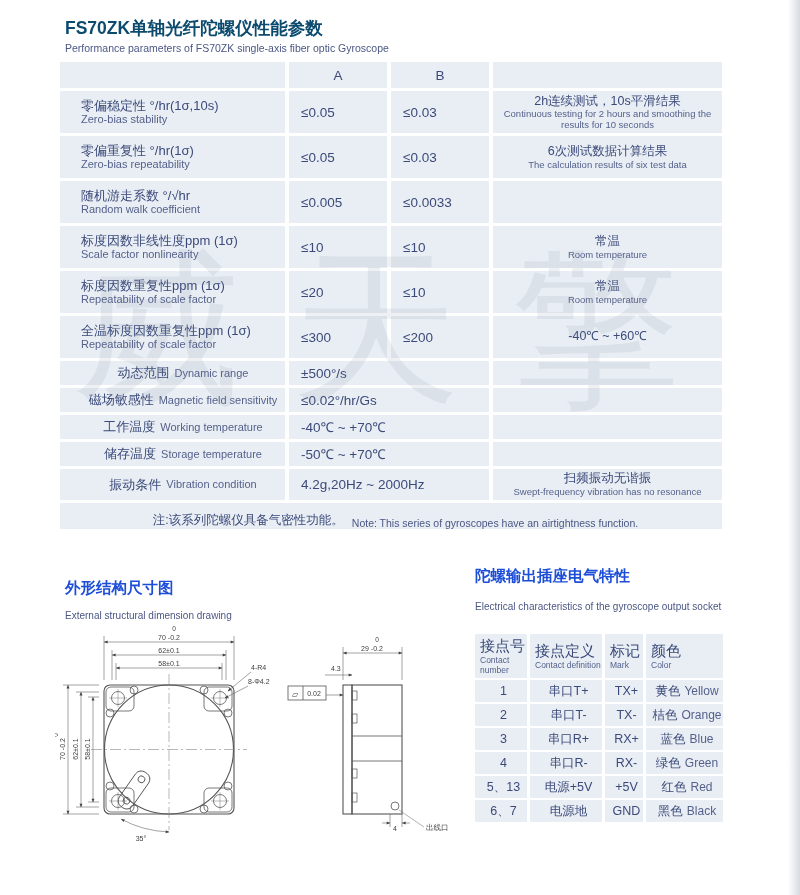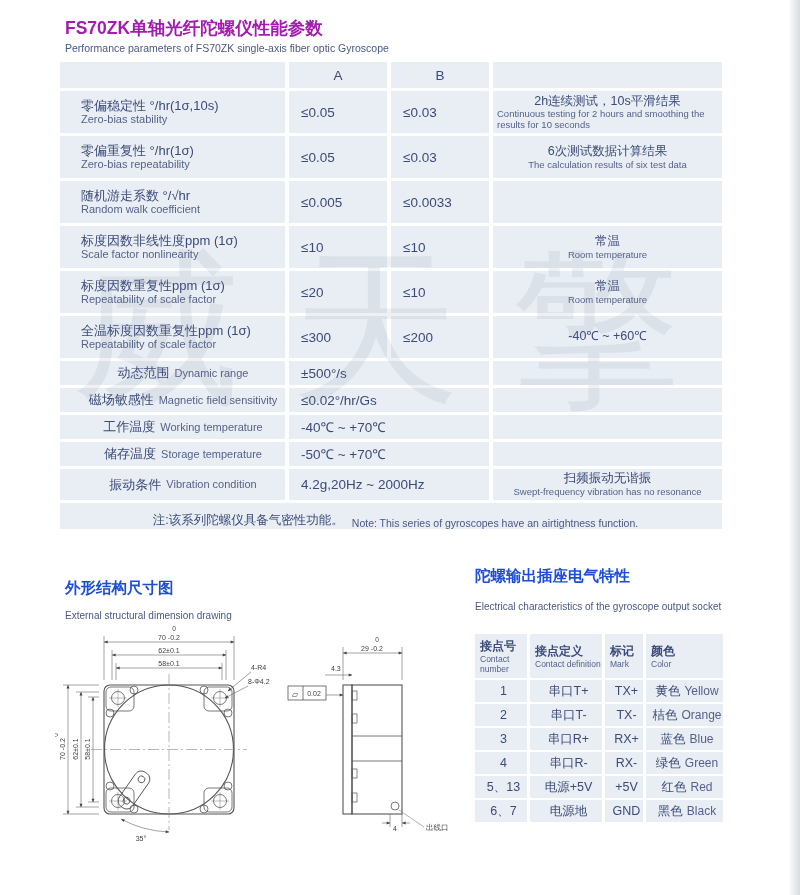--- a/index.html
+++ b/index.html
@@ -4,57 +4,57 @@
 <style>
   * { margin:0; padding:0; box-sizing:border-box; }
   html,body { background:#fff; }
   body { font-family:"Liberation Sans", sans-serif; }
   .page { position:relative; width:800px; height:895px; background:#ffffff; overflow:hidden; }
 
   .edge-right { position:absolute; right:0; top:0; width:12px; height:100%;
     background:linear-gradient(to right, rgba(176,184,196,0), rgba(176,184,196,0.5)); }
 
   
-  .doc-title { position:absolute; left:65px; top:16px; font-size:17.5px; font-weight:bold; color:#a21caf; }
+  .doc-title { position:absolute; left:65px; top:16px; font-size:17.5px; font-weight:bold; color:#0c4a6e; }
   .doc-subtitle { position:absolute; left:65px; top:42px; font-size:10.5px; color:#4b5784; }
 
   
   .spec-table { position:absolute; left:60px; top:62px; width:662px;
     display:grid; grid-template-columns:225px 98px 98px 1fr; column-gap:4px; row-gap:3px; }
   .cell { background:#e9eef4; display:flex; flex-direction:column; justify-content:center; color:#3b4a7a; }
   .rh { min-height:26px; } .r2 { min-height:42px; } .r1 { min-height:24px; }
   .rv { min-height:31px; } .rn { min-height:26px; }
   .cell.head { align-items:center; font-size:13.5px; }
   .cell.name { padding-left:21px; }
   .cell.name .zh { font-size:13px; line-height:1.2; font-weight:500; }
   .cell.name .en { font-size:11px; color:#55618c; line-height:1.15; }
   .cell.name.single { flex-direction:row; align-items:center; gap:5px; }
   .cell.val { padding-left:12px; font-size:13.5px; }
-  .cell.remark { align-items:center; text-align:left; padding:0 4px; }
+  .cell.remark { align-items:center; text-align:center; padding:0 4px; }
   .cell.remark .zh { font-size:12.5px; line-height:1.25; }
   .cell.remark .en { font-size:9.5px; color:#55618c; line-height:1.1; }
   .cell.span2 { grid-column:span 2; }
   .cell.note { grid-column:1 / -1; flex-direction:row; align-items:flex-end; gap:8px; padding-left:9px; }
   .cell.note .zh { font-size:12.5px; }
   .cell.note .en { font-size:10.5px; color:#4b5784; }
 
   
   .watermark { position:absolute; left:72px; top:218px; font-size:168px; letter-spacing:52px;
     color:#6d7documentElement890; color:#6d7890; opacity:0.10; white-space:nowrap; pointer-events:none; }
 
   
   .sec-title { position:absolute; font-size:15.5px; font-weight:bold; color:#1d4ed8; }
   .sec-sub { position:absolute; font-size:10px; color:#4b5784; line-height:1.25; }
   .drawing-svg { position:absolute; left:55px; top:618px; }
 
   .socket-table { position:absolute; left:475px; top:634px; width:248px;
     display:grid; grid-template-columns:52px 72px 38px 1fr; column-gap:3px; row-gap:2px; }
   .scell { background:#e9eef4; display:flex; flex-direction:column; justify-content:center; padding-left:5px; color:#3b4a7a; }
   .scell.shead { min-height:44px; }
-  .scell.shead .zh { font-size:12px; font-weight:700; }
+  .scell.shead .zh { font-size:15px; font-weight:400; }
   .scell.shead .en { font-size:8.5px; line-height:1.1; color:#55618c; }
   .scell.srow { min-height:22px; flex-direction:row; align-items:center; gap:4px; font-size:12.5px; }
   .scell .cen { font-size:12px; color:#55618c; }
 
   svg text { font-family:"Liberation Sans", sans-serif; fill:#3d3d3d; }
 </style>
 </head>
 <body>
 
 <div class="page">

